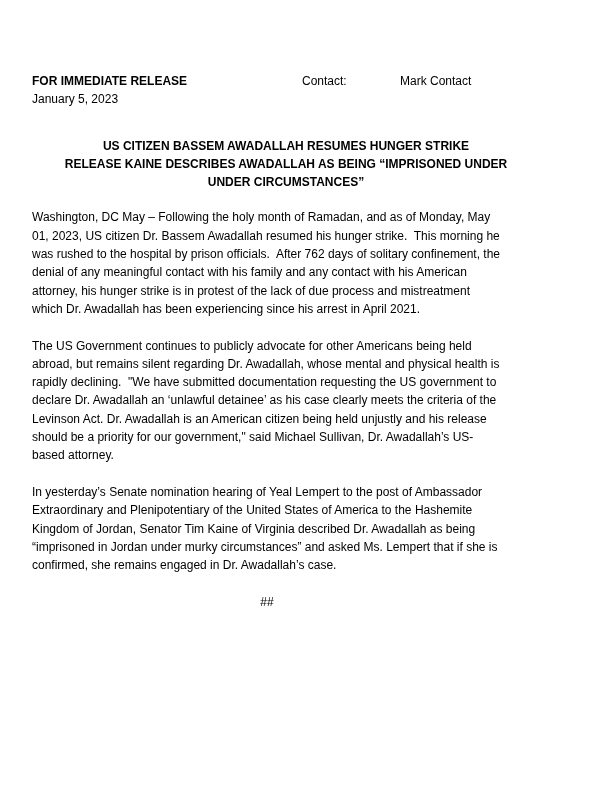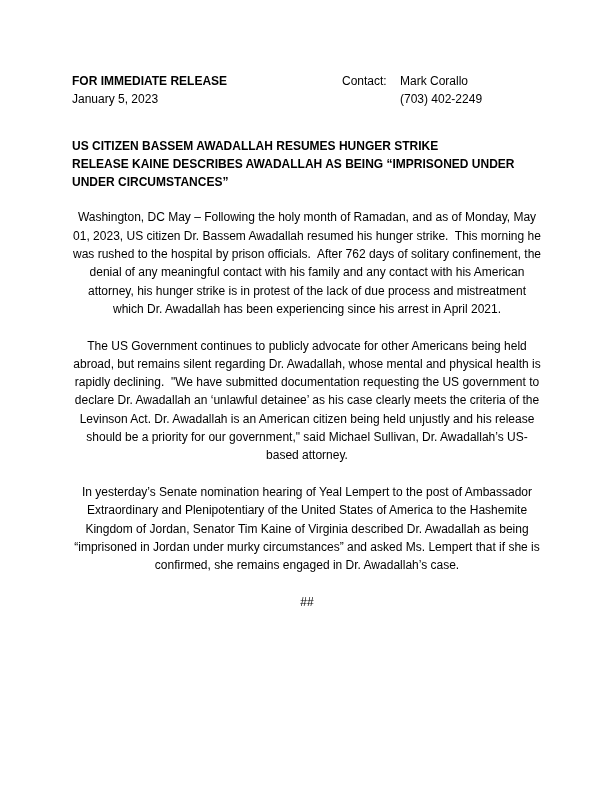--- a/index.html
+++ b/index.html
@@ -6,71 +6,69 @@
     margin: 0;
     padding: 0;
     background: #ffffff;
   }
   .page {
     position: relative;
     width: 612px;
     height: 641px;
     background: #ffffff;
     box-sizing: border-box;
-    padding: 72px 72px 0 72px;
+    padding: 72px 72px 0 32px;
     font-family: "Liberation Sans", "DejaVu Sans", sans-serif;
     font-size: 12px;
     line-height: 18.3px;
     color: #000000;
     overflow: hidden;
   }
   .header-row {
     display: grid;
     grid-template-columns: 1fr 98px 140px;
     align-items: start;
   }
   .release-block .release-label {
     font-weight: bold;
   }
   .contact-label {
     padding-left: 0;
-    margin-left: 40px;
   }
   .headline {
     margin-top: 28px;
+    text-align: center;
     font-weight: bold;
   }
   .body-copy {
     margin-top: 17px;
     width: 470px;
   }
   .body-copy p {
     margin: 0 0 18.3px 0;
     white-space: pre-wrap;
-    text-align: center;
   }
   .end-mark {
     text-align: center;
     margin-top: 0;
   }
 </style>
 </head>
 <body>
 
 <div class="page">
 
   <div class="header-row">
     <div class="release-block">
       <div class="release-label">FOR IMMEDIATE RELEASE</div>
       <div class="release-date">January 5, 2023</div>
     </div>
     <div class="contact-label">Contact:</div>
     <div class="contact-block">
-      <div>Mark Corallo</div>
-      <div>(703) 402-2249</div>
+      <div>Mark Contact</div>
     </div>
   </div>
 
   <div class="headline">
     <div>US CITIZEN BASSEM AWADALLAH RESUMES HUNGER STRIKE</div>
     <div>RELEASE KAINE DESCRIBES AWADALLAH AS BEING “IMPRISONED UNDER</div>
     <div>UNDER CIRCUMSTANCES”</div>
   </div>
 
   <div class="body-copy">

